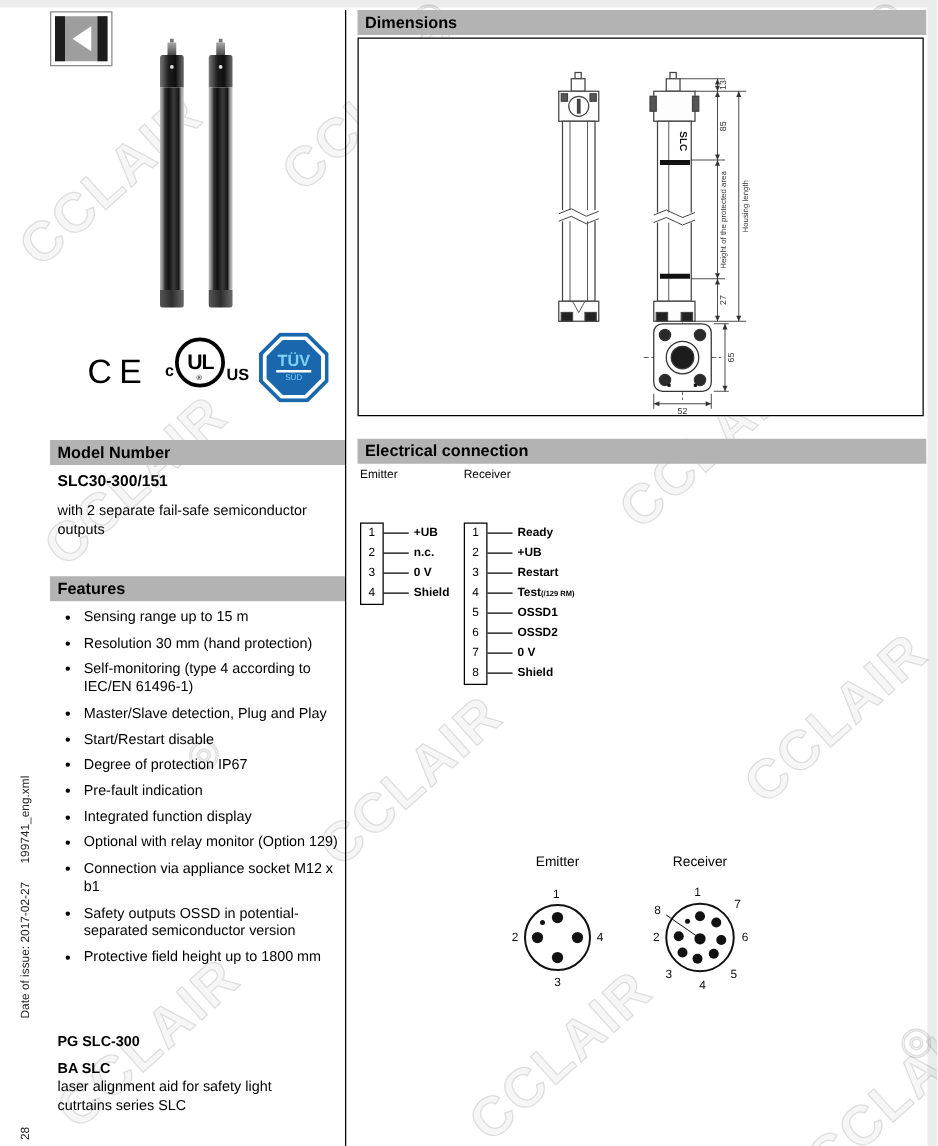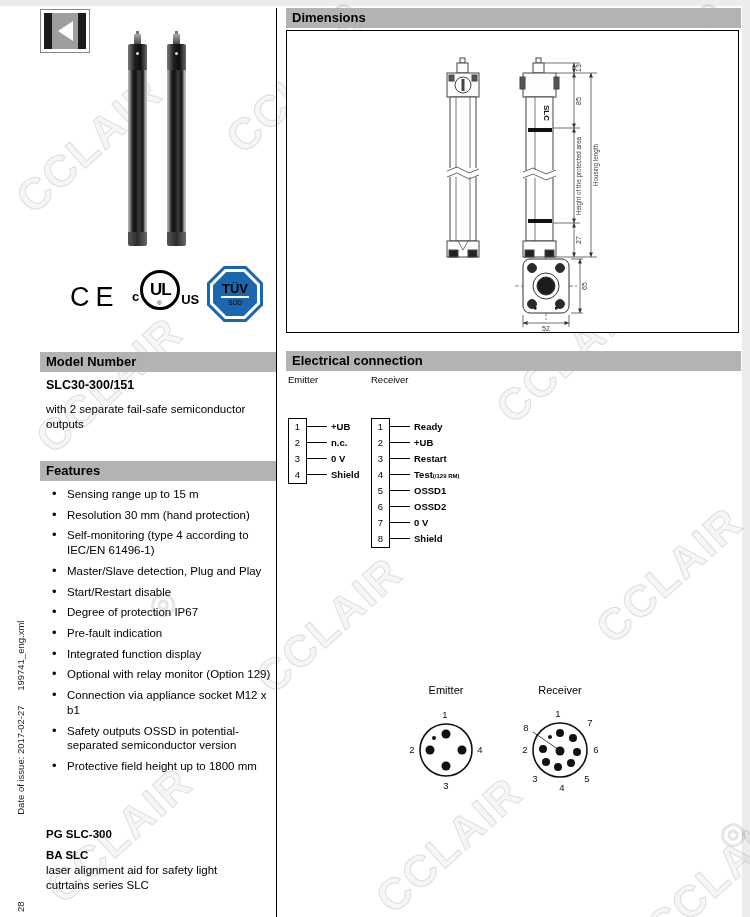--- a/index.html
+++ b/index.html
@@ -58,21 +58,21 @@
   .ul-c{font-size:13px;font-weight:bold;margin-top:19px;margin-right:1px;}
   .ul-circle{width:40px;height:40px;border:3px solid #000;border-radius:50%;position:relative;
              display:flex;align-items:center;justify-content:center;font-weight:bold;font-size:17px;
              letter-spacing:-1px;box-sizing:border-box;}
   .ul-r{position:absolute;bottom:1px;left:50%;margin-left:-3px;font-size:6px;font-weight:normal;letter-spacing:0;}
   .ul-us{font-size:13px;font-weight:bold;margin-top:22px;margin-left:1px;}
   .tuv{position:absolute;left:167px;top:0;width:56px;height:56px;
        clip-path:polygon(30% 0,70% 0,100% 30%,100% 70%,70% 100%,30% 100%,0 70%,0 30%);background:#1b67ae;}
   .tuv-in{position:absolute;inset:3px;clip-path:polygon(30% 0,70% 0,100% 30%,100% 70%,70% 100%,30% 100%,0 70%,0 30%);background:#fff;}
   .tuv-core{position:absolute;inset:6px;clip-path:polygon(30% 0,70% 0,100% 30%,100% 70%,70% 100%,30% 100%,0 70%,0 30%);
-            background:#1b67ae;display:flex;flex-direction:column;align-items:center;justify-content:center;color:#000000;}
+            background:#1b67ae;display:flex;flex-direction:column;align-items:center;justify-content:center;color:#7dd3fc;}
   .tuv-t1{font-size:13px;font-weight:bold;border-bottom:2px solid #fff;line-height:1.05;padding:0 1px;}
   .tuv-t2{font-size:6.5px;margin-top:1px;}
 
   
   .model-name{position:absolute;left:6px;top:370px;font-size:12.5px;font-weight:bold;}
   .model-desc{position:absolute;left:6px;top:394px;font-size:11.5px;line-height:1.3;width:218px;}
   .features{position:absolute;left:10px;top:479px;width:228px;}
   .feat{position:relative;padding-left:17px;font-size:11.5px;line-height:1.28;margin-bottom:6px;width:208px;}
   .feat::before{content:"\2022";position:absolute;left:2px;top:-1px;font-size:13px;}
   .accessories{position:absolute;left:6px;top:820px;width:228px;}

